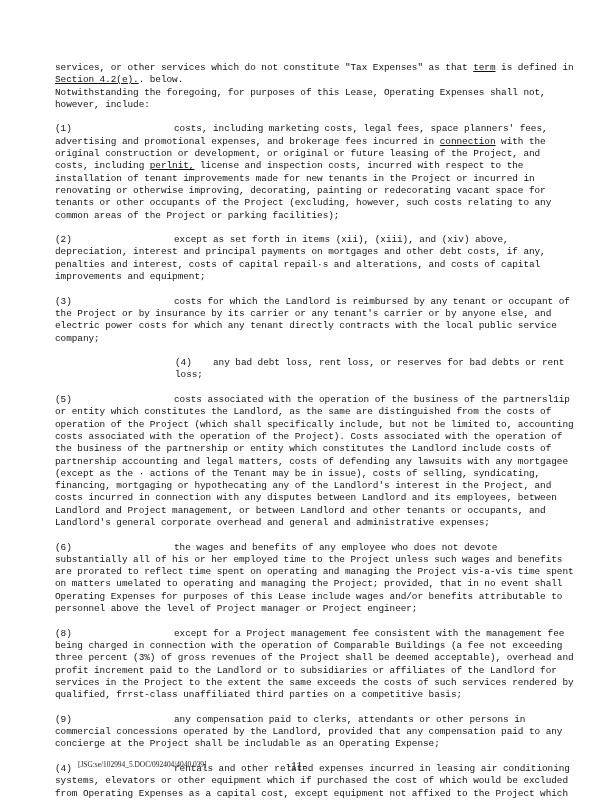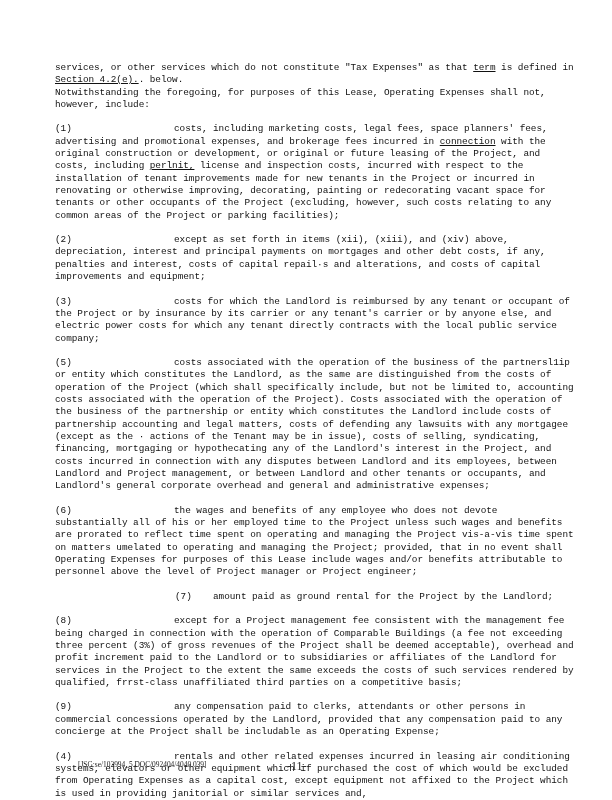--- a/index.html
+++ b/index.html
@@ -38,32 +38,32 @@
   </p>
 
   <p class="para">
     <span class="lbl">(2)</span><span>except as set forth in items (xii), (xiii), and (xiv) above, depreciation, interest  and principal payments on mortgages and other debt costs, if any, penalties and interest, costs of capital repail·s and alterations, and costs of capital improvements and equipment;</span>
   </p>
 
   <p class="para">
     <span class="lbl">(3)</span><span>costs for which the Landlord is reimbursed by any tenant or occupant of the  Project or by insurance by its carrier or any tenant's carrier or by anyone else, and electric power costs for which  any tenant directly contracts with the local public service  company;</span>
   </p>
 
+  <p class="para centered">
+    <span class="lbl">(4)</span><span>any bad debt loss, rent loss, or reserves for bad debts or rent loss;</span>
+  </p>
 
   <p class="para">
     <span class="lbl">(5)</span><span>costs associated with the operation of the business of the partnersl1ip or entity  which constitutes the Landlord, as the same are distinguished from the costs of operation of the Project (which shall specifically include, but not be limited to, accounting costs associated  with the operation of  the Project).   Costs associated with the operation of the business of the partnership or entity which constitutes the Landlord include costs of partnership  accounting and legal matters,  costs of defending any lawsuits with any mortgagee (except as the   · actions of the Tenant may be in issue), costs of selling, syndicating, financing, mortgaging or hypothecating any of the Landlord's interest in the Project, and costs incurred in connection with any disputes between Landlord and its employees, between Landlord and Project management, or between Landlord and other tenants or occupants, and Landlord's general corporate overhead and general and administrative expenses;</span>
   </p>
 
   <p class="para">
     <span class="lbl">(6)</span><span>the wages and benefits of any employee who does not devote substantially all of  his or her employed time to the Project unless such wages and benefits are prorated to reflect time spent on  operating and managing the Project vis-a-vis time spent on matters umelated to operating and managing the Project;  provided, that in no event shall Operating Expenses for purposes of this Lease include wages and/or benefits  attributable to personnel above the level of Project manager or Project engineer;</span>
   </p>
 
-  <p class="para centered">
-    <span class="lbl">(7)</span><span>amount paid as ground rental for the Project by the Landlord;</span>
-  </p>
 
   <p class="para">
     <span class="lbl">(8)</span><span>except for a Project management fee consistent with the management fee being  charged in connection with the operation of Comparable Buildings (a fee not exceeding three percent (3%) of gross revenues of the Project shall be deemed acceptable), overhead and profit increment paid to the Landlord or to subsidiaries or affiliates of the Landlord for services in the Project to the extent the same exceeds the costs of such services rendered by qualified, frrst-class unaffiliated third parties on a competitive basis;</span>
   </p>
 
   <p class="para">
     <span class="lbl">(9)</span><span>any compensation paid to clerks, attendants or other persons in commercial  concessions operated by the Landlord, provided that any compensation paid to any concierge at the Project shall be  includable as an Operating Expense;</span>
   </p>
 
 

